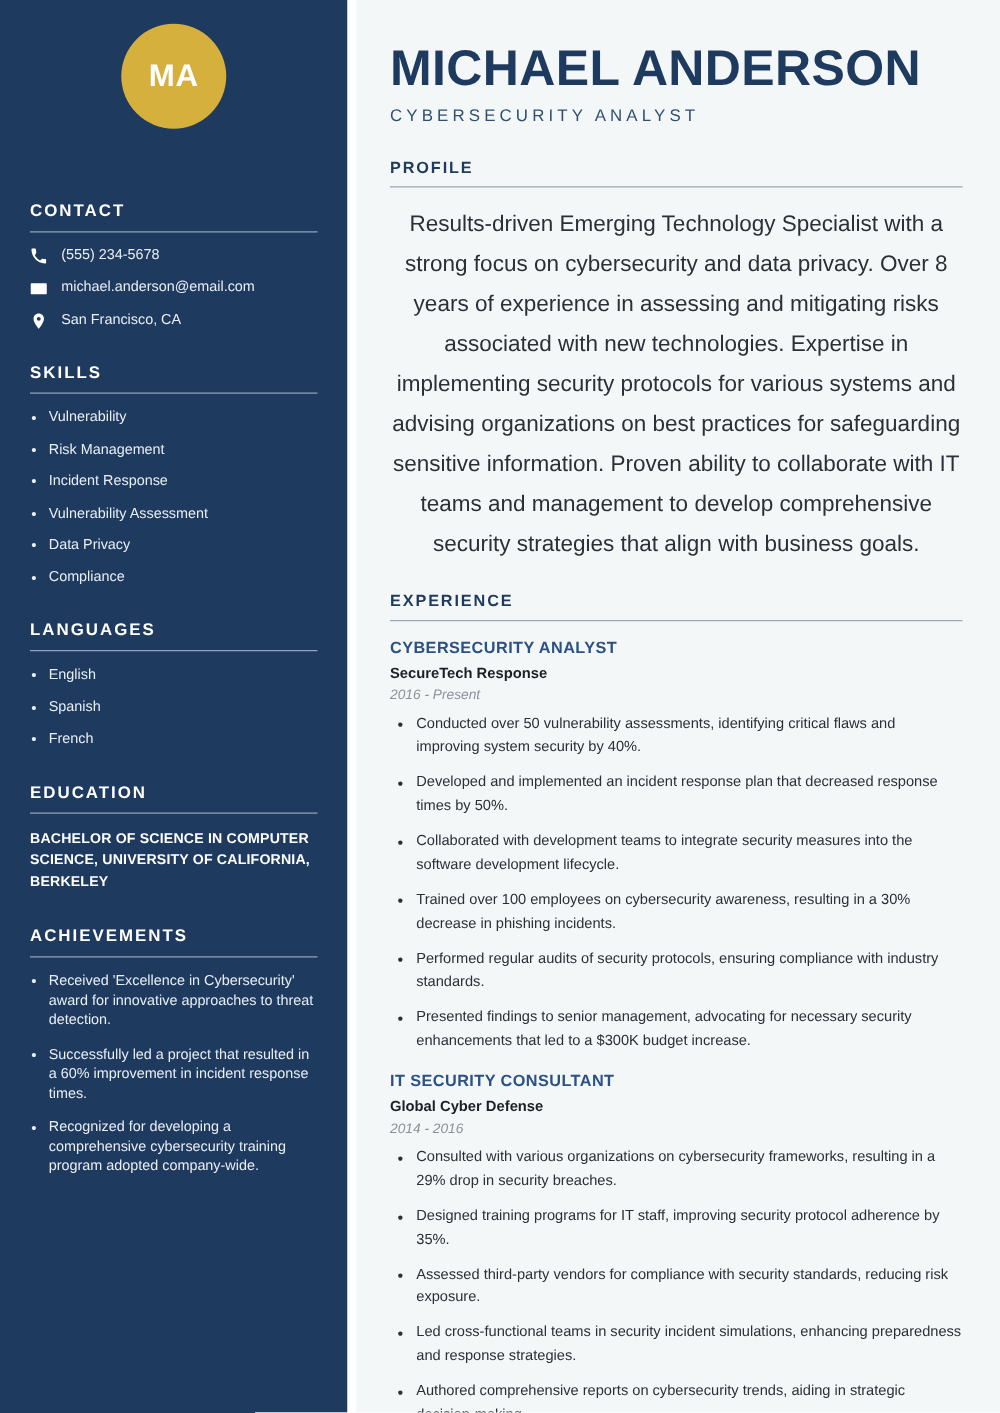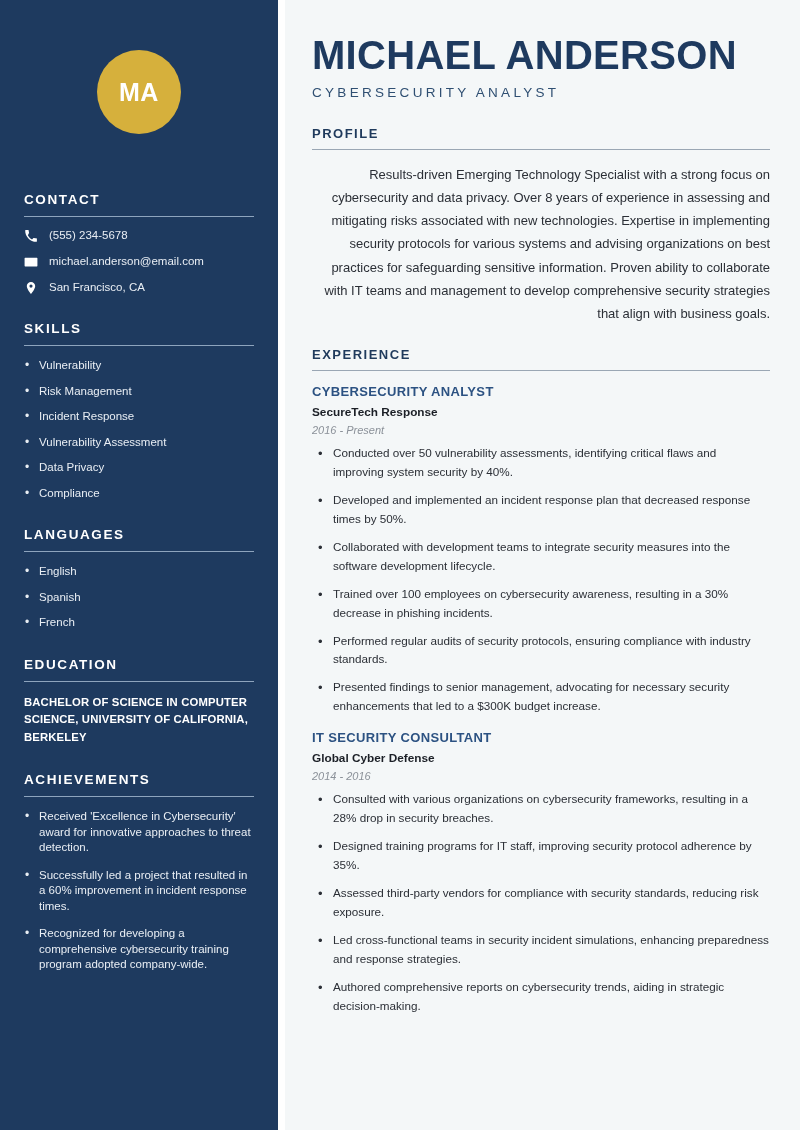--- a/index.html
+++ b/index.html
@@ -11,21 +11,21 @@
   }
   .page { position: relative; width: 800px; height: 1130px; display: flex; background: #ffffff; }
 
   
   .sidebar {
     width: 278px; flex: 0 0 278px;
     background: #1e3a5f;
     color: #ffffff;
     padding: 0 24px;
   }
-  .avatar-wrap { display: flex; justify-content: center; padding-top: 50px; }
+  .avatar-wrap { display: flex; justify-content: center; padding-top: 19px; }
   .avatar {
     width: 84px; height: 84px; border-radius: 50%;
     background: #d6b03c;
     display: flex; align-items: center; justify-content: center;
     color: #ffffff; font-size: 25px; font-weight: bold; letter-spacing: 0.5px;
   }
   .side-section { margin-top: 26px; }
   .side-section.first { margin-top: 58px; }
   .side-h {
     font-size: 13.5px; font-weight: bold; letter-spacing: 1.6px;
@@ -65,21 +65,21 @@
     font-size: 13.5px; color: #2f4f72; letter-spacing: 3.3px;
     margin-top: 9px; margin-bottom: 26px;
   }
   .sec-h {
     font-size: 13px; font-weight: bold; color: #1f3category; color: #1f3a5c;
     letter-spacing: 1.5px; padding-bottom: 8px;
   }
   .sec-rule { height: 1px; background: #9aa7b4; margin-bottom: 13px; }
   .sec-block { margin-bottom: 22px; }
   .profile-p {
-    font-size: 13px; color: #2b2f36; line-height: 1.78; text-align: right;
+    font-size: 18px; color: #2b2f36; line-height: 1.78; text-align: center;
   }
   .job { margin-bottom: 14px; }
   .job-title {
     font-size: 13px; font-weight: bold; color: #2c5282;
     letter-spacing: 0.35px; margin-bottom: 6px;
   }
   .job-co { font-size: 11.8px; font-weight: bold; color: #1b1f26; margin-bottom: 5px; }
   .job-dates { font-size: 11px; font-style: italic; color: #8b9199; margin-bottom: 8px; }
   ul.job-bul { list-style: none; padding-left: 2px; }
   ul.job-bul li {
@@ -196,21 +196,21 @@
           <li>Performed regular audits of security protocols, ensuring compliance with industry standards.</li>
           <li>Presented findings to senior management, advocating for necessary security enhancements that led to a $300K budget increase.</li>
         </ul>
       </div>
 
       <div class="job">
         <div class="job-title">IT SECURITY CONSULTANT</div>
         <div class="job-co">Global Cyber Defense</div>
         <div class="job-dates">2014 - 2016</div>
         <ul class="job-bul">
-          <li>Consulted with various organizations on cybersecurity frameworks, resulting in a 28% drop in security breaches.</li>
+          <li>Consulted with various organizations on cybersecurity frameworks, resulting in a 29% drop in security breaches.</li>
           <li>Designed training programs for IT staff, improving security protocol adherence by 35%.</li>
           <li>Assessed third-party vendors for compliance with security standards, reducing risk exposure.</li>
           <li>Led cross-functional teams in security incident simulations, enhancing preparedness and response strategies.</li>
           <li>Authored comprehensive reports on cybersecurity trends, aiding in strategic decision-making.</li>
         </ul>
       </div>
     </section>
   </main>
 </div>
 

